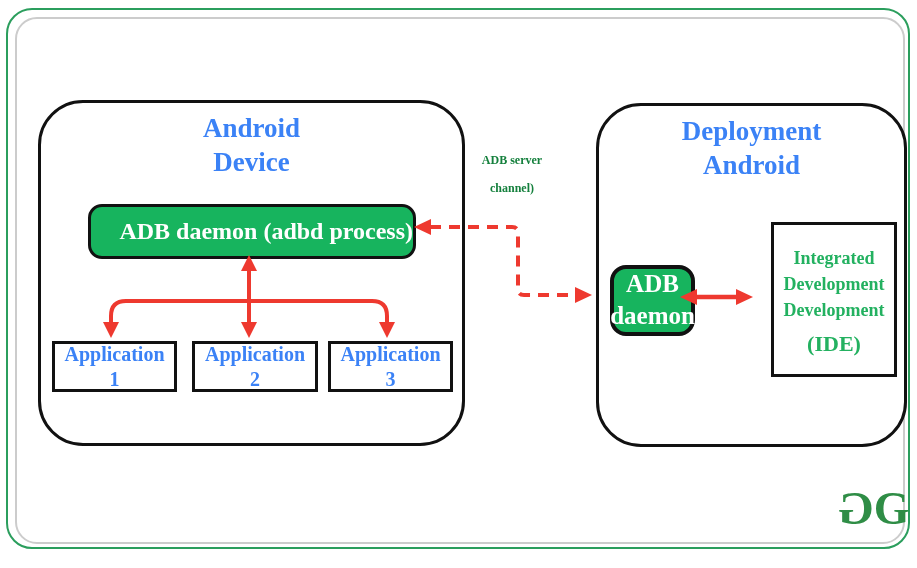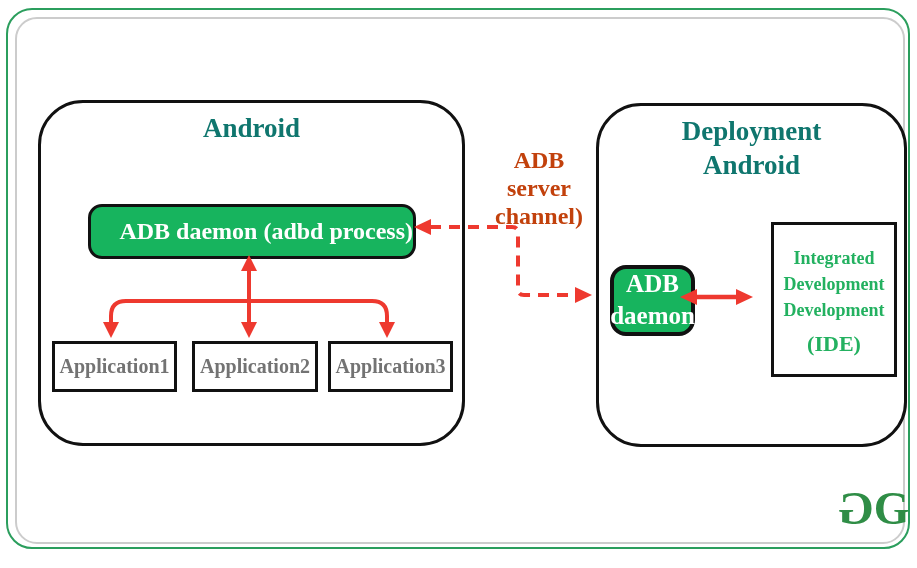--- a/index.html
+++ b/index.html
@@ -24,59 +24,59 @@
     position: absolute; left: 38px; top: 100px; width: 421px; height: 340px;
     border: 3px solid #111111; border-radius: 45px; background: #ffffff;
   }
   .machine-box {
     position: absolute; left: 596px; top: 103px; width: 305px; height: 338px;
     border: 3px solid #111111; border-radius: 45px; background: #ffffff;
   }
   .box-title {
     position: absolute; left: 0; top: 8px; width: 100%;
     text-align: center; font-weight: bold; font-size: 27px; line-height: 34px;
-    color: #0f766e;
+    color: #3b82f6;
   }
   
   .green-node {
     position: absolute; background: #17b45e; border: 3.5px solid #111111;
     border-radius: 14px; color: #ffffff; font-weight: bold;
     display: flex; align-items: center; justify-content: flex-end;
     text-align: center; box-sizing: border-box;
   }
   .daemon-node { left: 47px; top: 101px; width: 328px; height: 55px; font-size: 24px; }
   .client-node {
     left: 11px; top: 159px; width: 85px; height: 71px;
     font-size: 25px; line-height: 32px; border-width: 4px; border-radius: 16px;
     flex-direction: column;
   }
   
   .app-node {
     position: absolute; top: 238px; height: 51px;
     border: 3px solid #111111; background: #ffffff;
-    color: #737373; font-weight: bold; font-size: 20px; line-height: 25px;
-    display: flex; flex-direction: row; align-items: center; justify-content: center;
+    color: #3b82f6; font-weight: bold; font-size: 20px; line-height: 25px;
+    display: flex; flex-direction: column; align-items: center; justify-content: center;
     text-align: center; box-sizing: border-box;
   }
   .app-1 { left: 11px;  width: 125px; }
   .app-2 { left: 151px; width: 126px; }
   .app-3 { left: 287px; width: 125px; }
   .ide-node {
     position: absolute; left: 172px; top: 116px; width: 126px; height: 155px;
     border: 3px solid #111111; background: #ffffff;
     color: #23b160; font-weight: bold; text-align: center; box-sizing: border-box;
     padding-top: 20px;
   }
   .ide-node .ide-line { font-size: 18px; line-height: 26px; }
   .ide-node .ide-acronym { font-size: 22px; margin-top: 8px; }
   
   .server-label {
-    position: absolute; left: 479px; top: 146px; width: 120px;
-    text-align: center; color: #c2410c; font-weight: bold;
-    font-size: 24px; line-height: 28px;
+    position: absolute; left: 452px; top: 146px; width: 120px;
+    text-align: center; color: #15803d; font-weight: bold;
+    font-size: 12px; line-height: 28px;
   }
   
   .arrows {
     position: absolute; left: 0; top: 0; width: 917px; height: 568px;
     pointer-events: none;
   }
   
   .logo {
     position: absolute; left: 841px; top: 486px;
     color: #2f8d46; font-weight: bold; font-size: 46px; line-height: 46px;
@@ -89,20 +89,21 @@
 <body>
 
 <div class="canvas">
 
   <div class="frame-green"></div>
   <div class="frame-gray"></div>
 
   <div class="device-box">
     <div class="box-title">
       <div>Android</div>
+      <div>Device</div>
     </div>
     <div class="green-node daemon-node">
       <span>ADB daemon (adbd process)</span>
     </div>
     <div class="app-node app-1">
       <div>Application</div>
       <div>1</div>
     </div>
     <div class="app-node app-2">
       <div>Application</div>

